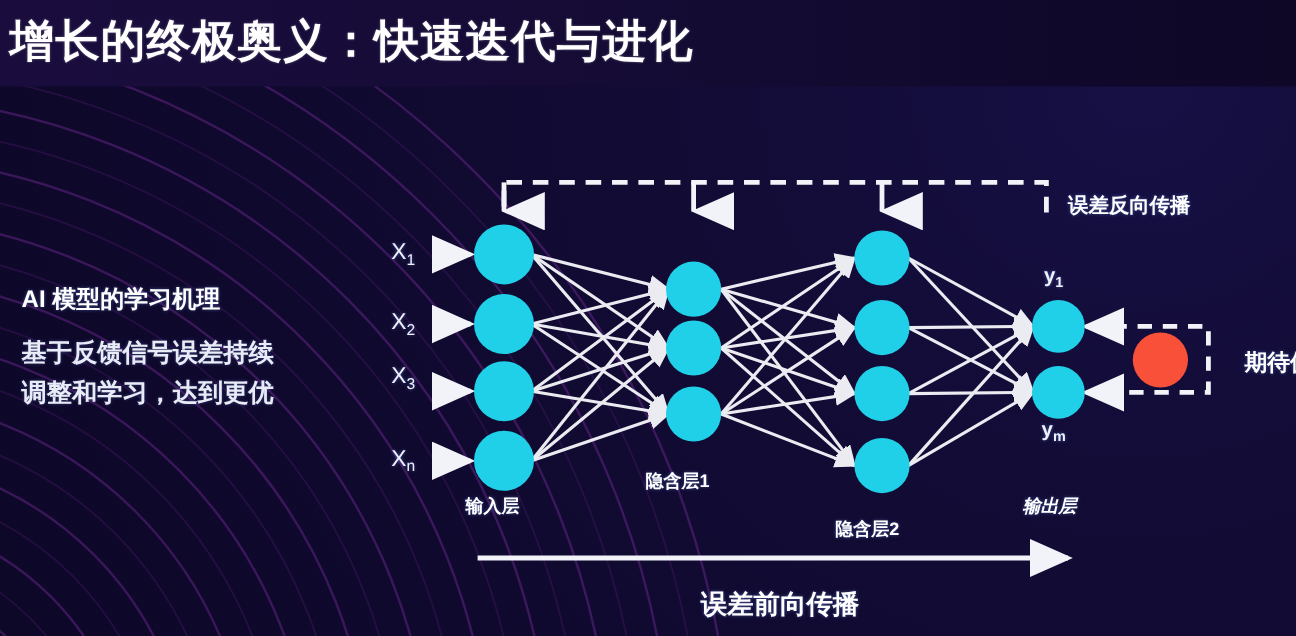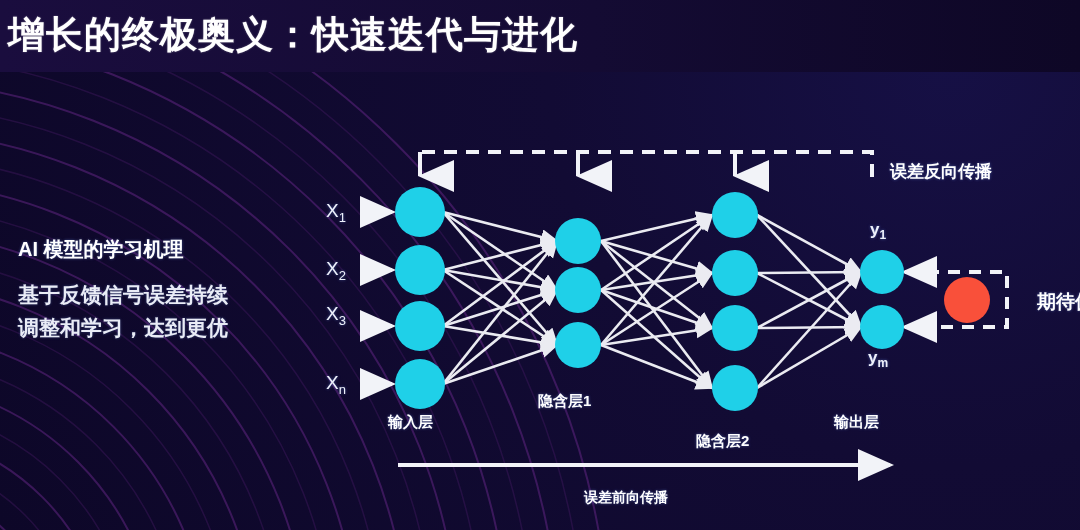--- a/index.html
+++ b/index.html
@@ -46,21 +46,21 @@
   .node.cyan{background:#1fd0e8;}
   .node.red{background:#f9503a;}
 
   .lbl{position:absolute;color:#ffffff;white-space:nowrap;}
   .in-lbl{font-size:19px;font-weight:normal;color:#eef1fb;text-shadow:0 0 3px rgba(120,160,255,.5);}
   .in-lbl sub{font-size:13px;}
   .out-lbl{font-size:17px;font-weight:bold;color:#eef1fb;text-shadow:0 0 3px rgba(120,160,255,.5);}
   .out-lbl sub{font-size:12px;}
   .layer-lbl{font-size:15px;font-weight:bold;color:#ffffff;text-shadow:0 0 3px rgba(120,160,255,.45);}
   .bp-lbl{font-size:17px;font-weight:bold;color:#ffffff;text-shadow:0 0 3px rgba(120,160,255,.45);}
-  .fp-lbl{font-size:14px;font-weight:bold;color:#ffffff;text-shadow:0 0 3px rgba(120,160,255,.45);}
+  .fp-lbl{font-size:22px;font-weight:bold;color:#ffffff;text-shadow:0 0 3px rgba(120,160,255,.45);}
   .exp-lbl{font-size:19px;font-weight:bold;color:#ffffff;text-shadow:0 0 3px rgba(120,160,255,.45);}
 </style>
 </head>
 <body>
 
 <div id="slide">
 
   <svg class="arcs" viewBox="0 0 1080 530">
     <g fill="none" stroke="#6d2a8f" stroke-width="2" opacity="0.55">
       <circle cx="-120" cy="660" r="180"></circle>
@@ -225,17 +225,17 @@
     <span>y</span><sub>m</sub>
   </div>
 
   <div class="lbl exp-lbl" style="left:996px;top:289px;margin-left:41px;">期待值</div>
 
   <div class="lbl bp-lbl" style="left:890px;top:160px;font-family:Liberation Serif, serif;">误差反向传播</div>
 
   <div class="lbl layer-lbl" style="left:388px;top:413px;">输入层</div>
   <div class="lbl layer-lbl" style="left:538px;top:392px;">隐含层1</div>
   <div class="lbl layer-lbl" style="left:696px;top:432px;">隐含层2</div>
-  <div class="lbl layer-lbl" style="left:834px;top:413px;">输出层</div>
+  <div class="lbl layer-lbl" style="left:852px;top:413px;font-style:italic;">输出层</div>
 
   <div class="lbl fp-lbl" style="left:584px;top:489px;">误差前向传播</div>
 
 </div>
 
 </body></html>

